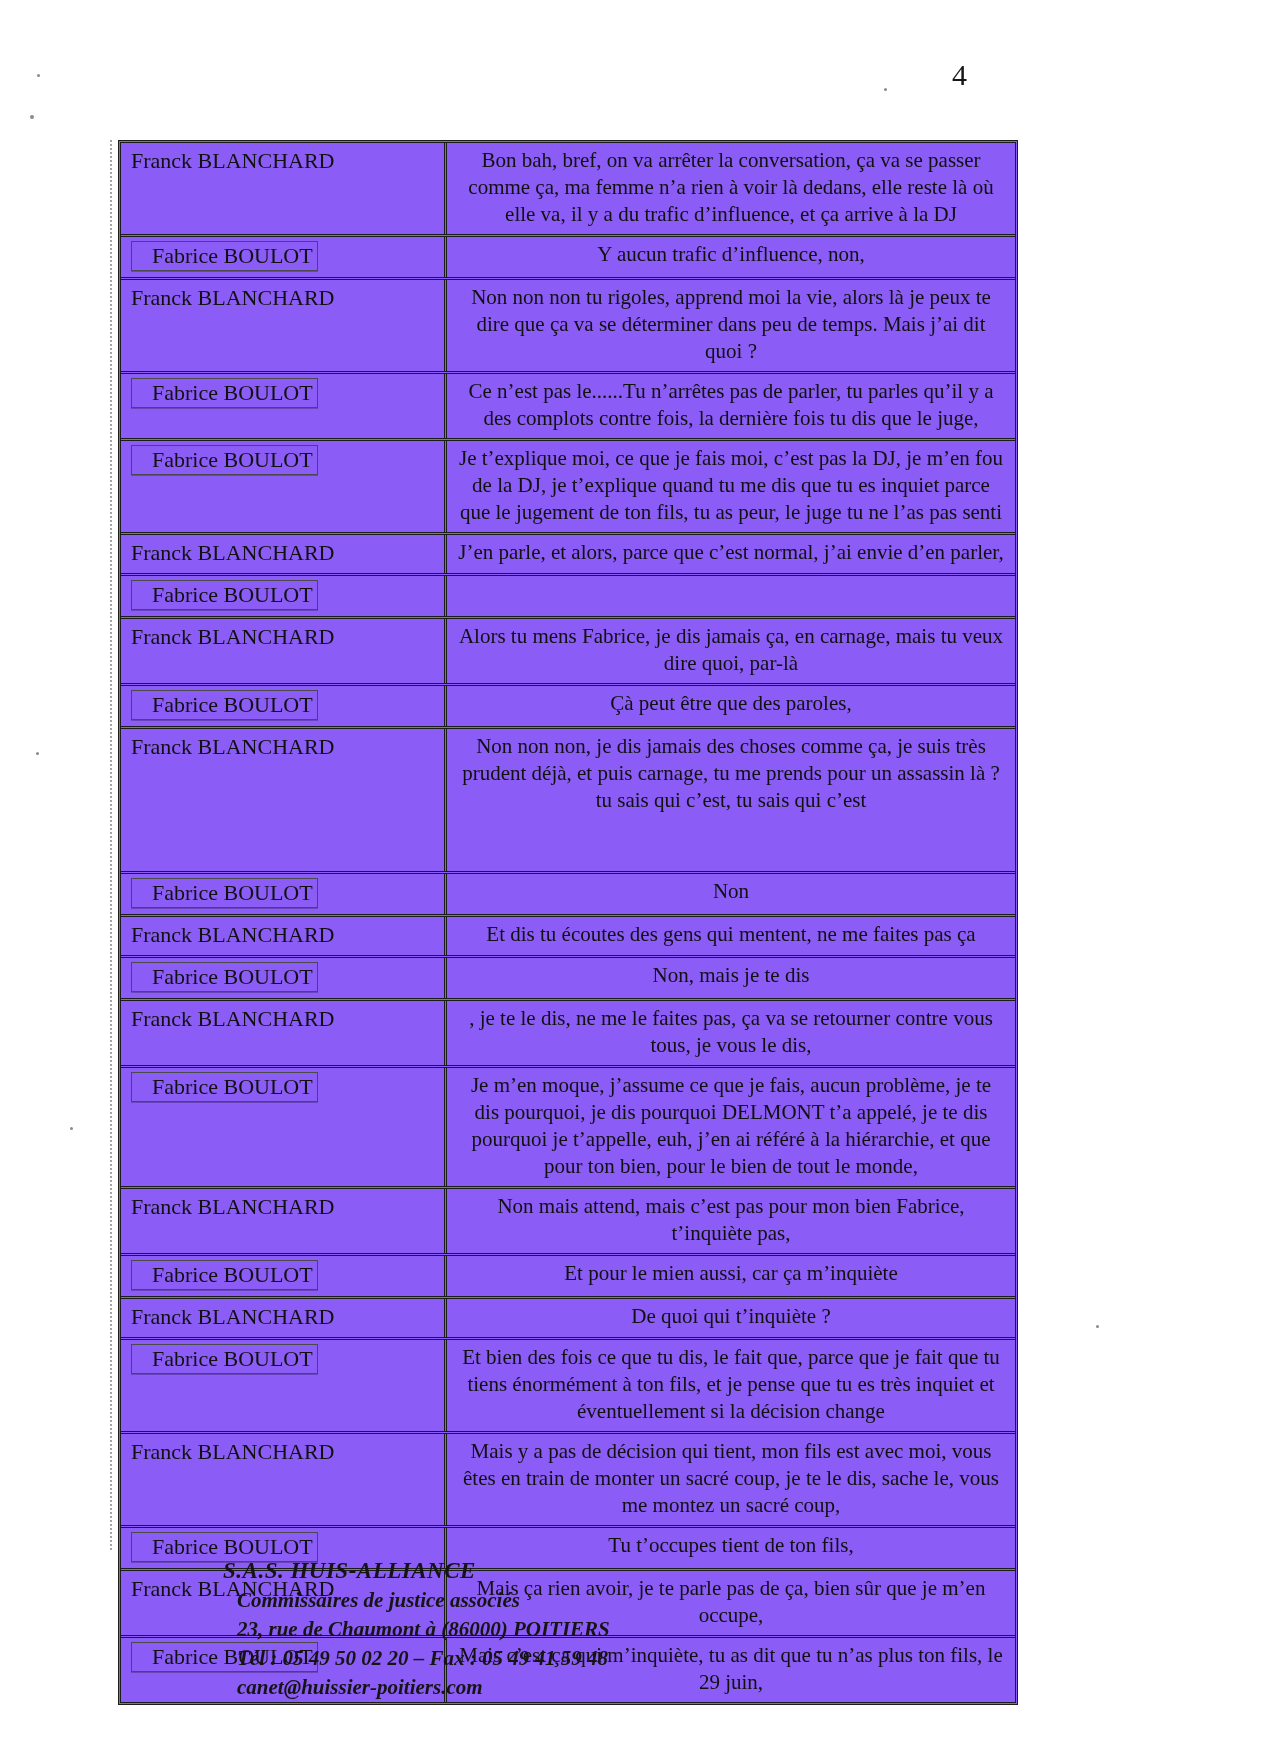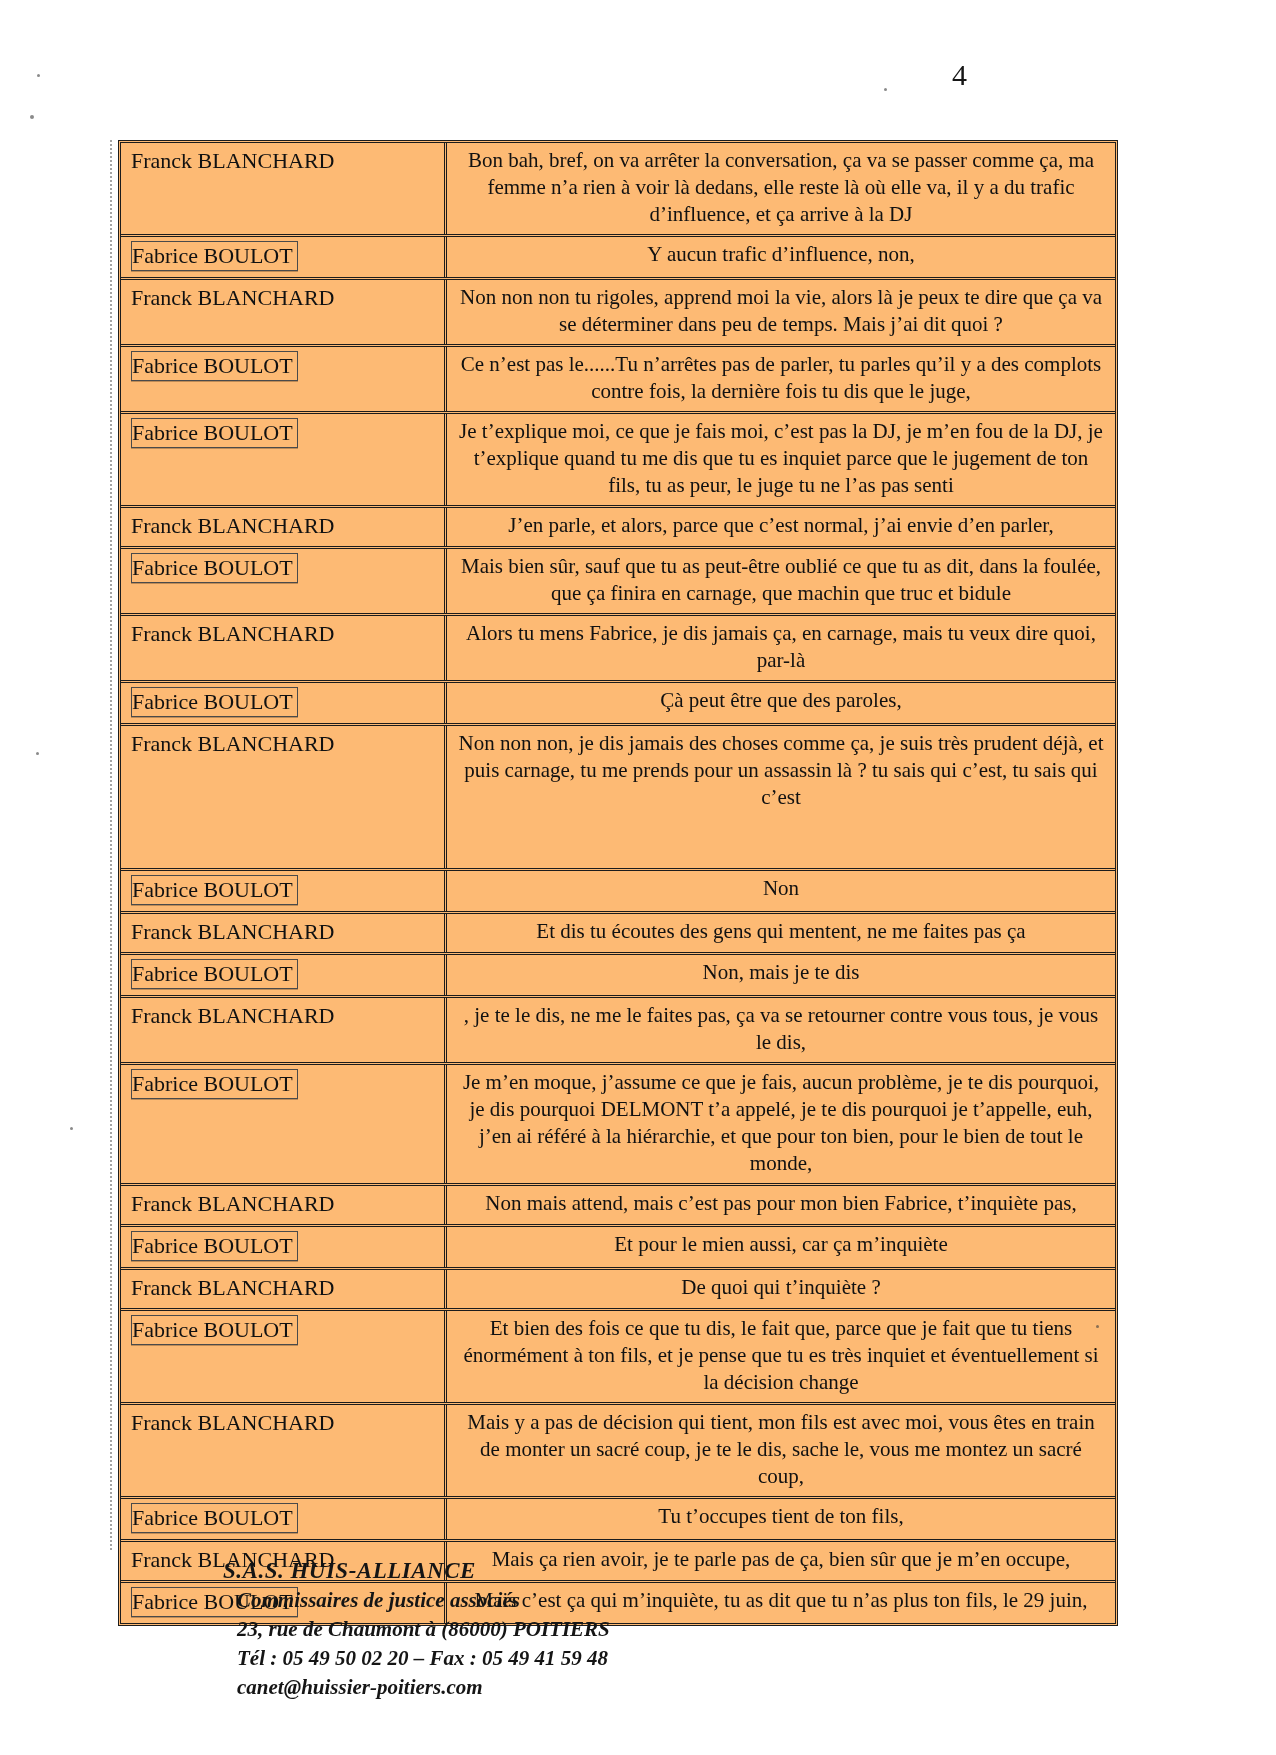--- a/index.html
+++ b/index.html
@@ -29,24 +29,24 @@
     top: 140px;
     height: 1410px;
     width: 0;
     border-left: 2px dotted #5a5a5a;
     opacity: .55;
   }
   .transcript {
     position: absolute;
     left: 118px;
     top: 140px;
-    width: 1000px;
+    width: 900px;
     border: 3px double #1c1c1c;
     box-sizing: border-box;
-    background: #fdba74;
+    background: #8b5cf6;
   }
   .row {
     display: flex;
     border-top: 3px double #1c1c1c;
   }
   .row:first-child { border-top: none; }
   .cell {
     padding: 4px 10px 6px 10px;
     font-size: 21px;
     line-height: 27px;
@@ -58,21 +58,21 @@
     border-right: 3px double #1c1c1c;
   }
   .cell.dialogue { flex: 1 1 auto; text-align: center; }
   .name {
     display: inline-block;
     white-space: nowrap;
     font-size: 22px;
   }
   .name.boxed {
     border: 1px solid #4a4a4a;
-    padding: 0 4px 1px 0;
+    padding: 0 4px 1px 20px;
     box-shadow: 0 1px 0 rgba(0,0,0,.25);
   }
   .row.tall .cell { min-height: 142px; }
   .footer {
     position: absolute;
     left: 223px;
     top: 1556px;
     width: 680px;
     font-style: italic;
     font-weight: bold;
@@ -116,21 +116,20 @@
       <div class="row">
         <div class="cell speaker"><span class="name boxed">Fabrice BOULOT</span></div>
         <div class="cell dialogue">Je t’explique moi, ce que je fais moi, c’est pas la DJ, je m’en fou de la DJ,  je t’explique quand tu me dis que tu es inquiet parce que le jugement de ton fils, tu as peur, le juge tu ne l’as pas senti</div>
       </div>
       <div class="row">
         <div class="cell speaker"><span class="name">Franck BLANCHARD</span></div>
         <div class="cell dialogue">J’en parle, et alors, parce que c’est normal, j’ai envie d’en parler,</div>
       </div>
       <div class="row">
         <div class="cell speaker"><span class="name boxed">Fabrice BOULOT</span></div>
-        <div class="cell dialogue">Mais bien sûr, sauf que tu as peut-être oublié ce que tu as dit, dans la foulée, que ça finira en carnage, que machin que truc et bidule</div>
       </div>
       <div class="row">
         <div class="cell speaker"><span class="name">Franck BLANCHARD</span></div>
         <div class="cell dialogue">Alors tu mens Fabrice, je dis jamais ça, en carnage, mais tu veux dire quoi, par-là</div>
       </div>
       <div class="row">
         <div class="cell speaker"><span class="name boxed">Fabrice BOULOT</span></div>
         <div class="cell dialogue">Çà peut être que des paroles,</div>
       </div>
       <div class="row tall">

